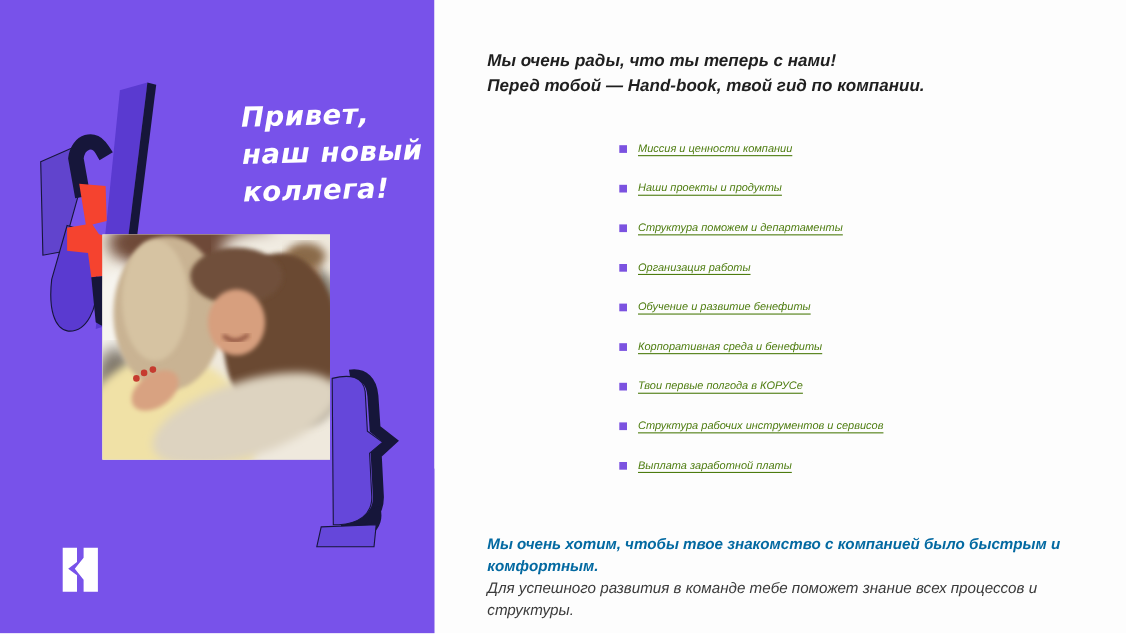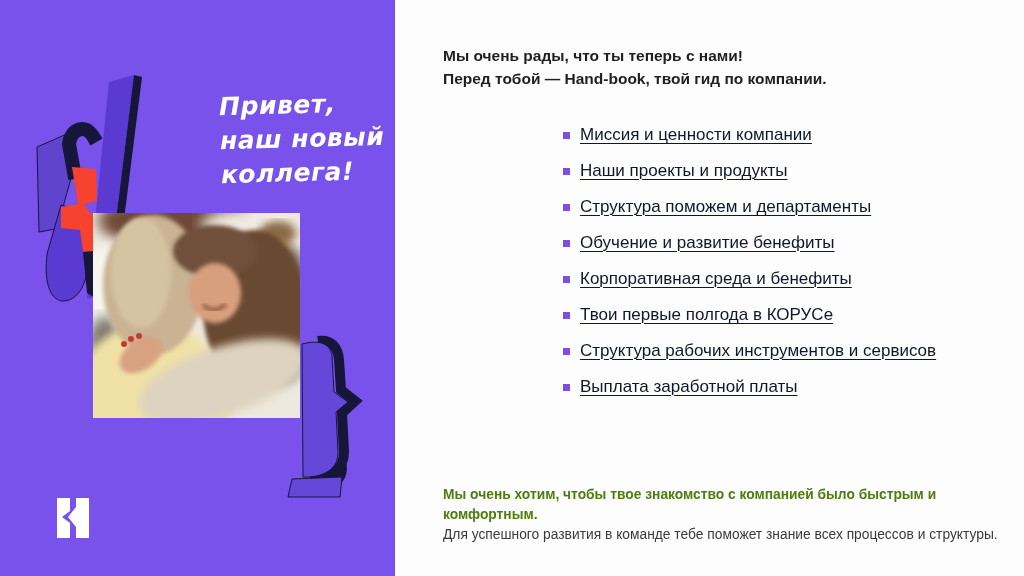--- a/index.html
+++ b/index.html
@@ -18,44 +18,44 @@
     font-family:"DejaVu Sans",sans-serif;font-style:italic;font-weight:600;
     font-size:25px;line-height:34px;letter-spacing:.5px;transform:rotate(-1.5deg);
   }
   .greeting span{display:block;}
   .photo{
     position:absolute;left:93px;top:213px;width:207px;height:205px;
     overflow:hidden;background:#e9e3d8;
   }
   .logo{position:absolute;left:55px;top:496px;width:36px;height:44px;}
   
-  .right-panel{position:absolute;left:395px;top:0;width:629px;height:426px;background:#fdfdfd;}
+  .right-panel{position:absolute;left:395px;top:0;width:629px;height:426px;background:#fdfdfd;font-style:italic;}
   .intro{
     position:absolute;left:48px;top:44px;width:540px;
     font-size:15.5px;line-height:23px;font-weight:bold;color:#1f1f1f;
   }
   .intro div{white-space:nowrap;}
   .toc{
     position:absolute;left:168px;top:128px;margin:0;padding:0;list-style:none;
   }
   .toc li{
     display:flex;align-items:center;gap:10px;height:14px;margin-bottom:22px;
   }
   .toc .bullet{
     width:7px;height:7px;background:#7b52e0;flex:0 0 auto;
   }
   .toc a{
-    color:#0f172a;font-size:17px;text-decoration:underline;
+    color:#4d7c0f;font-size:10px;text-decoration:underline;
     text-underline-offset:3px;text-decoration-thickness:1px;cursor:pointer;
   }
   .outro{
     position:absolute;left:48px;top:485px;width:560px;
     font-size:13.8px;line-height:20px;color:#3a3a3a;
   }
-  .outro .b{font-weight:bold;color:#4d7c0f;}
+  .outro .b{font-weight:bold;color:#0369a1;}
 </style>
 </head>
 <body>
 
 <div class="slide">
 
   <div class="left-panel">
 
     <svg class="deco-svg" viewBox="0 0 395 576" aria-hidden="true">
 
@@ -148,20 +148,24 @@
         <li>
           <span class="bullet"></span>
           <a>Наши проекты и продукты</a>
         </li>
 
         <li>
           <span class="bullet"></span>
           <a>Структура поможем и департаменты</a>
         </li>
 
+        <li>
+          <span class="bullet"></span>
+          <a>Организация работы</a>
+        </li>
 
         <li>
           <span class="bullet"></span>
           <a>Обучение и развитие бенефиты</a>
         </li>
 
         <li>
           <span class="bullet"></span>
           <a>Корпоративная среда и бенефиты</a>
         </li>

